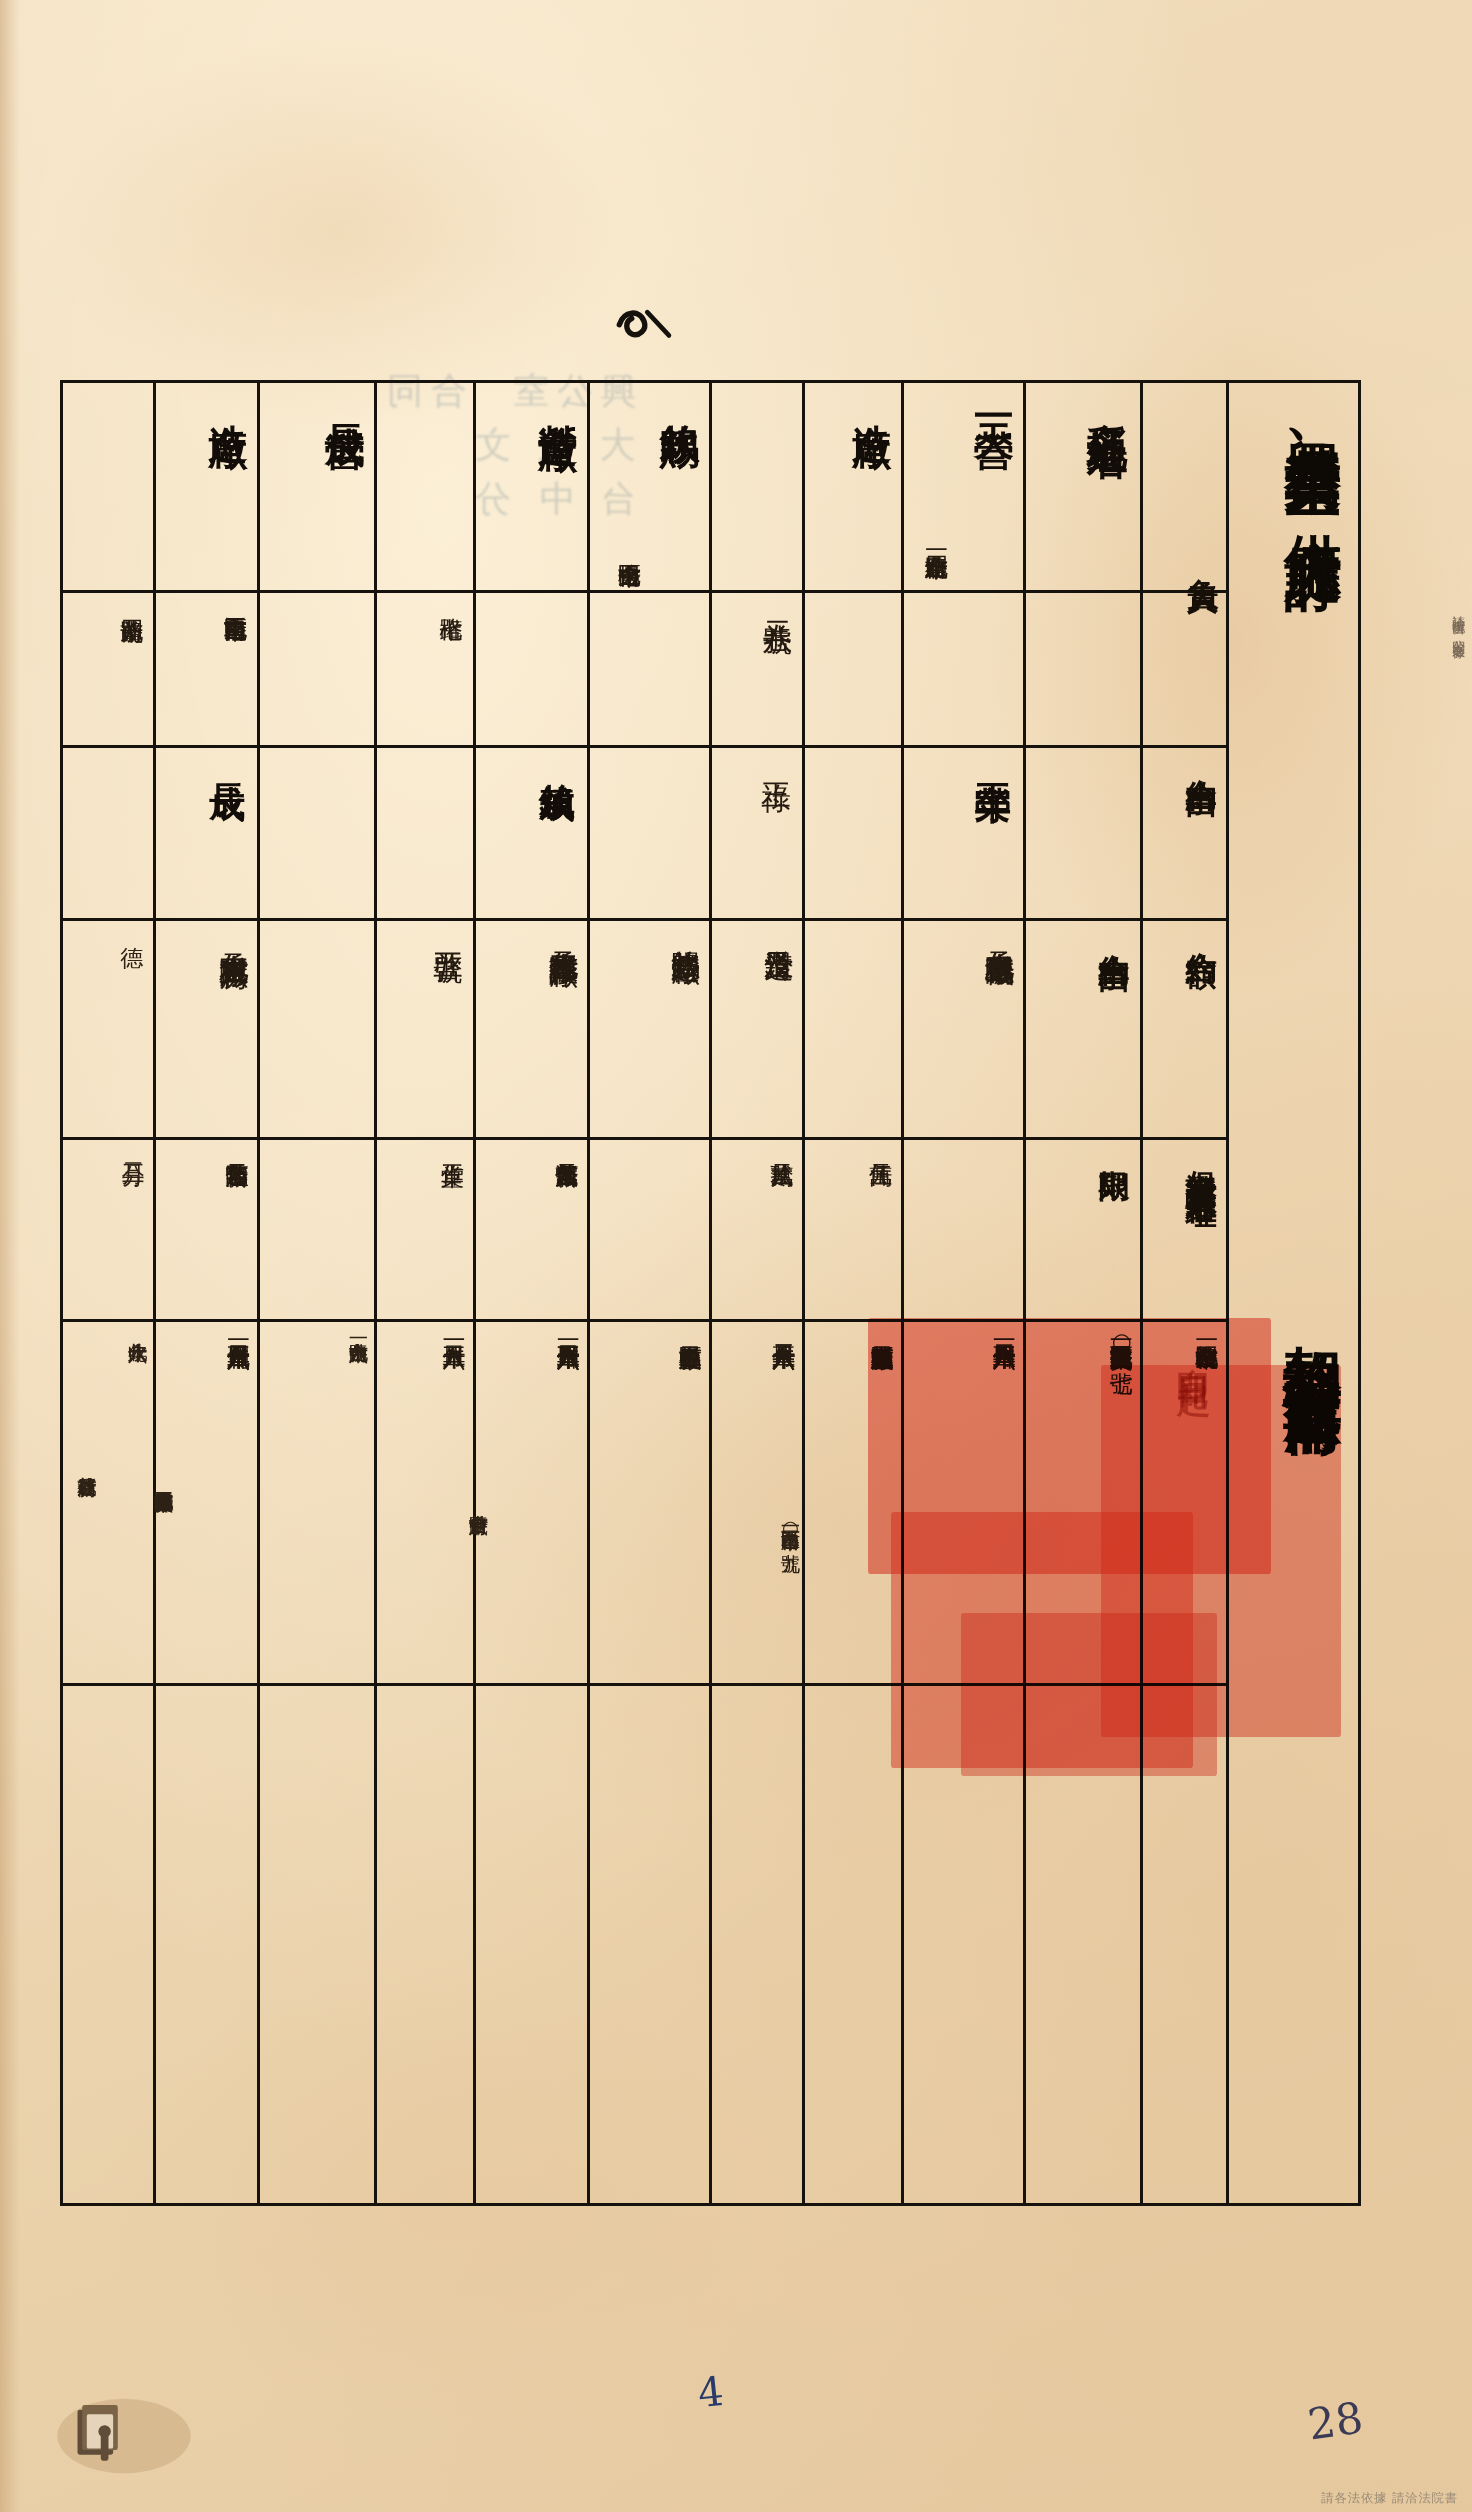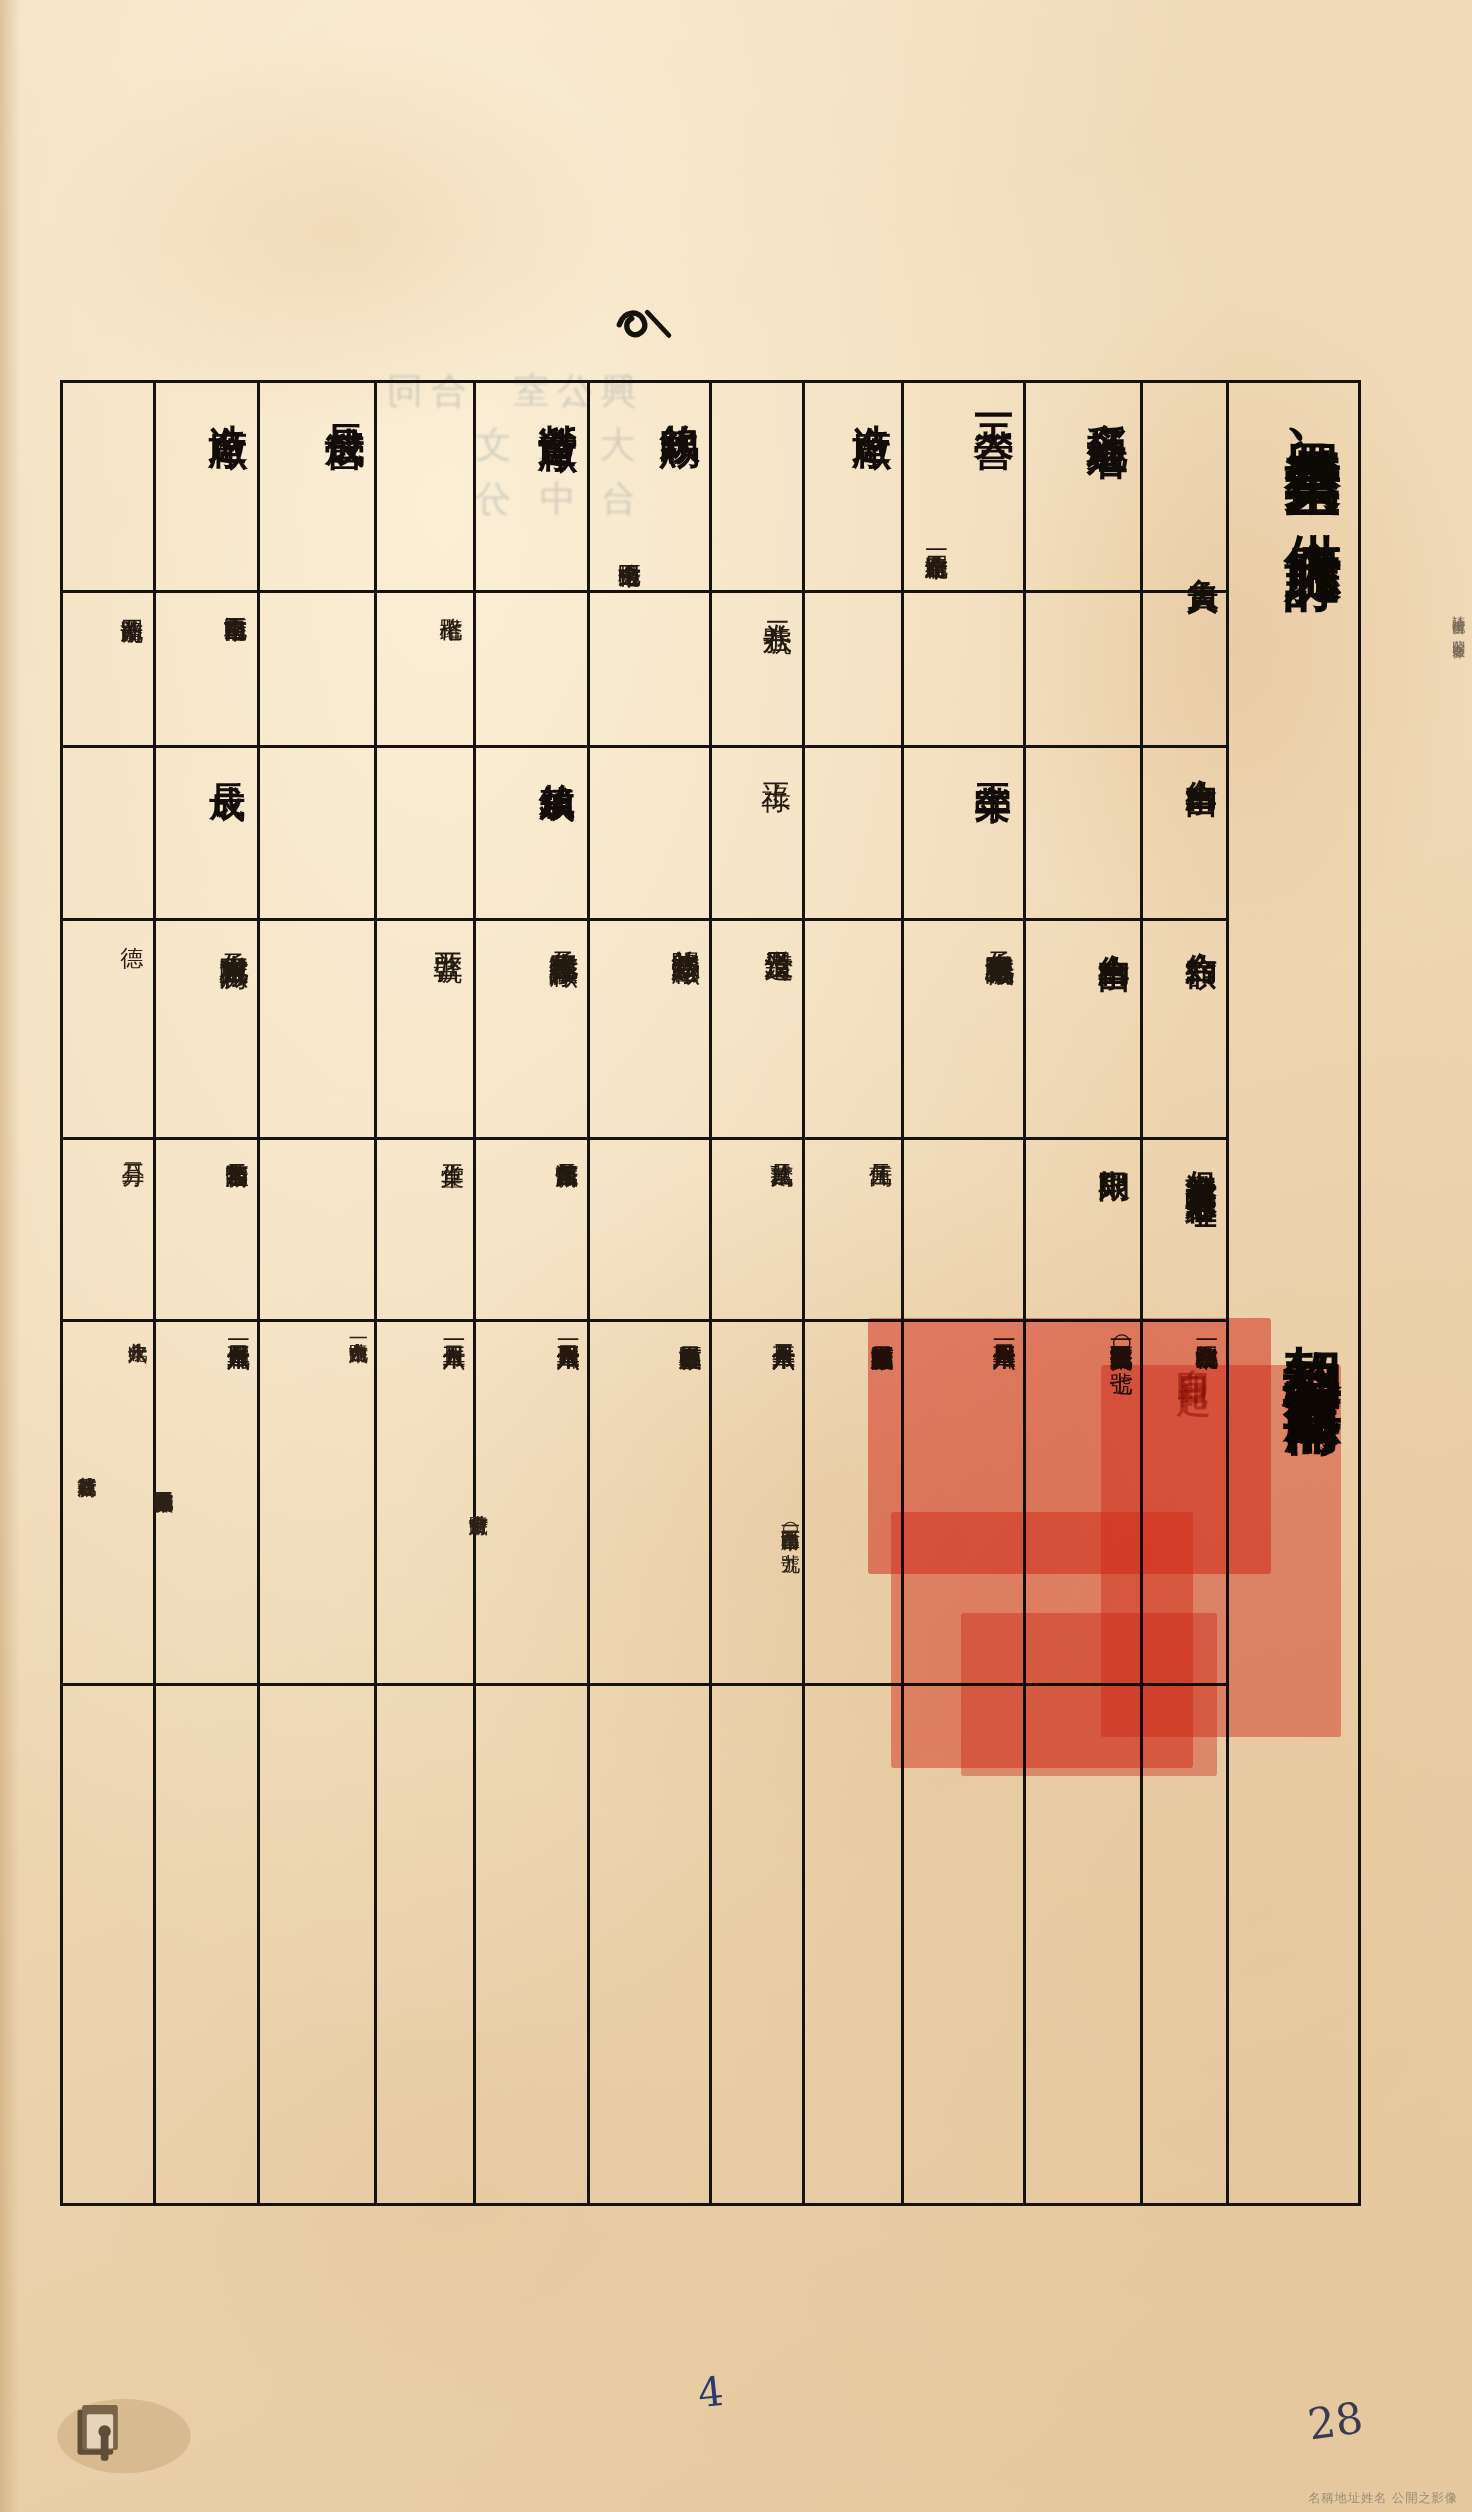--- a/index.html
+++ b/index.html
@@ -611,21 +611,21 @@
     <div class="seal-block b1"></div>
     <div class="seal-block b2"></div>
     <div class="seal-block b3"></div>
     <div class="seal-block b4"></div>
     <span class="seal-glyph" style="right:124px; top:23px;">自即日起</span>
   </div>
 
   <div id="page-number">4</div>
   <div id="folio-number">28</div>
   <div id="side-stamp">請洽法院書 公開之影像</div>
-  <div id="footer-credit">名稱地址姓名 公開之影像</div>
+  <div id="footer-credit">請各法依據 請洽法院書</div>
 
   <svg id="archive-logo" viewBox="0 0 180 120">
     <ellipse cx="90" cy="62" rx="86" ry="48" fill="#caa97e" opacity="0.55"></ellipse>
     <g fill="#4a3a2a" opacity="0.85">
       <rect x="30" y="28" width="46" height="58" rx="3"></rect>
       <rect x="36" y="22" width="46" height="58" rx="3" fill="#6b543c"></rect>
       <rect x="42" y="34" width="34" height="44" rx="2" fill="#e8d9c0"></rect>
       <rect x="60" y="58" width="10" height="36" rx="4" fill="#4a3a2a"></rect>
       <circle cx="65" cy="56" r="8" fill="#4a3a2a"></circle>
     </g>

